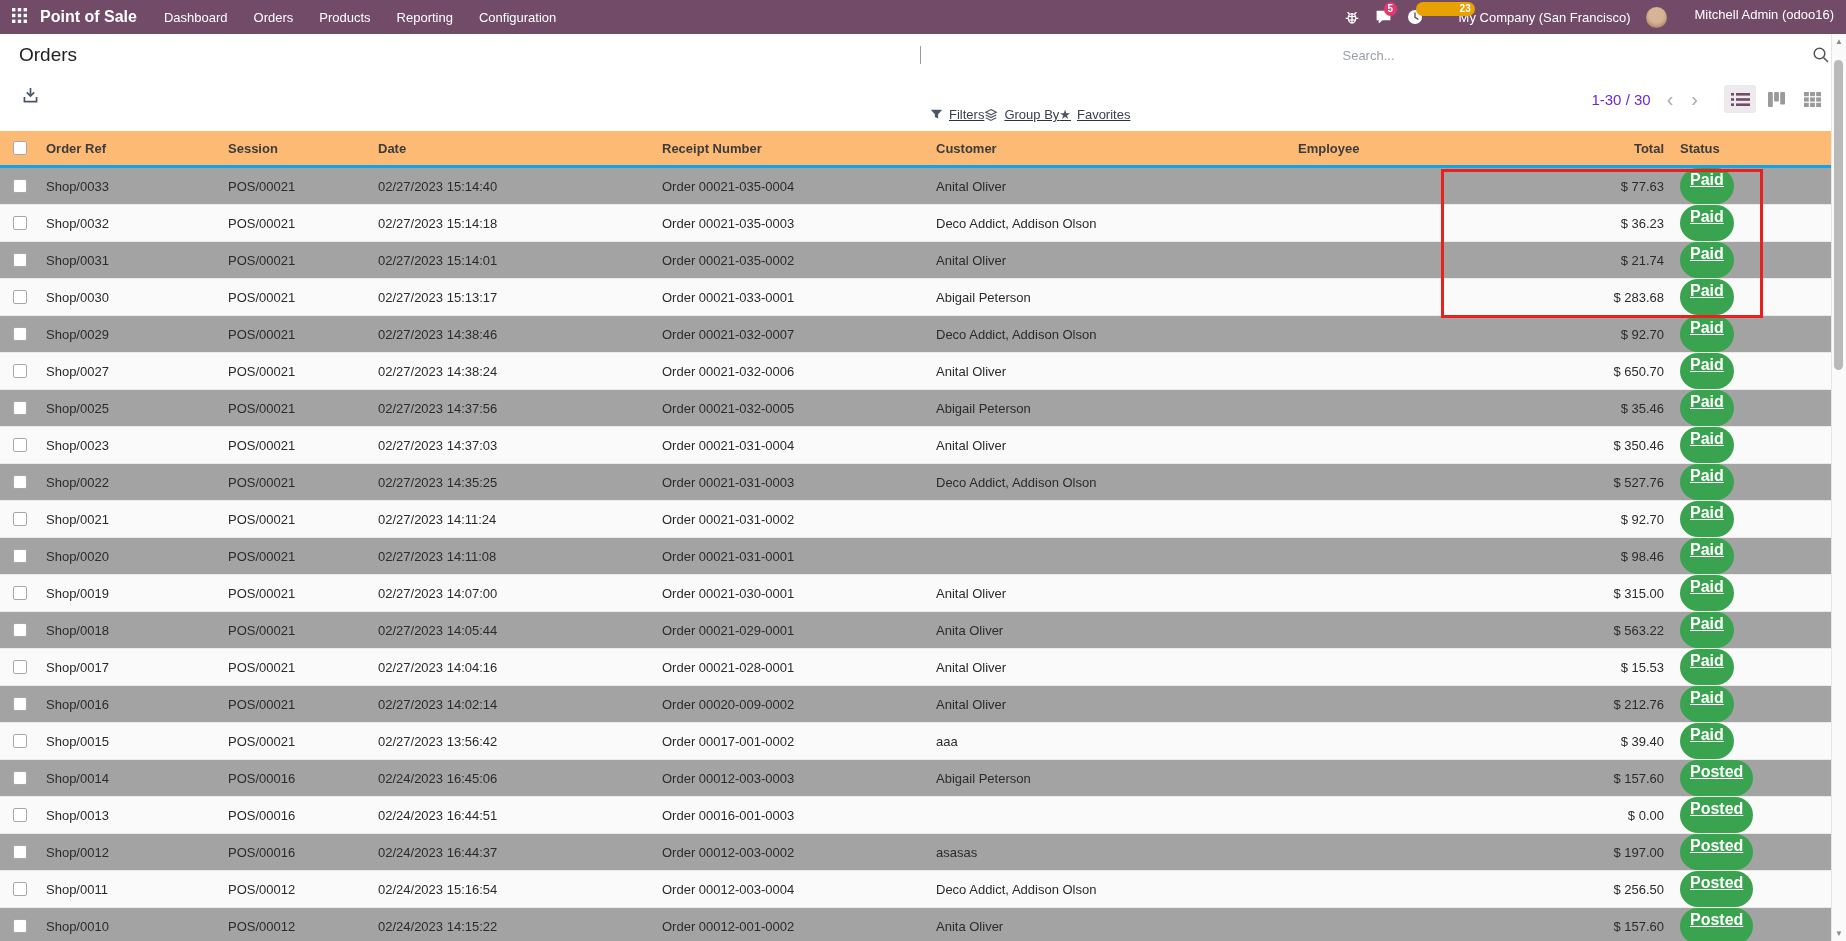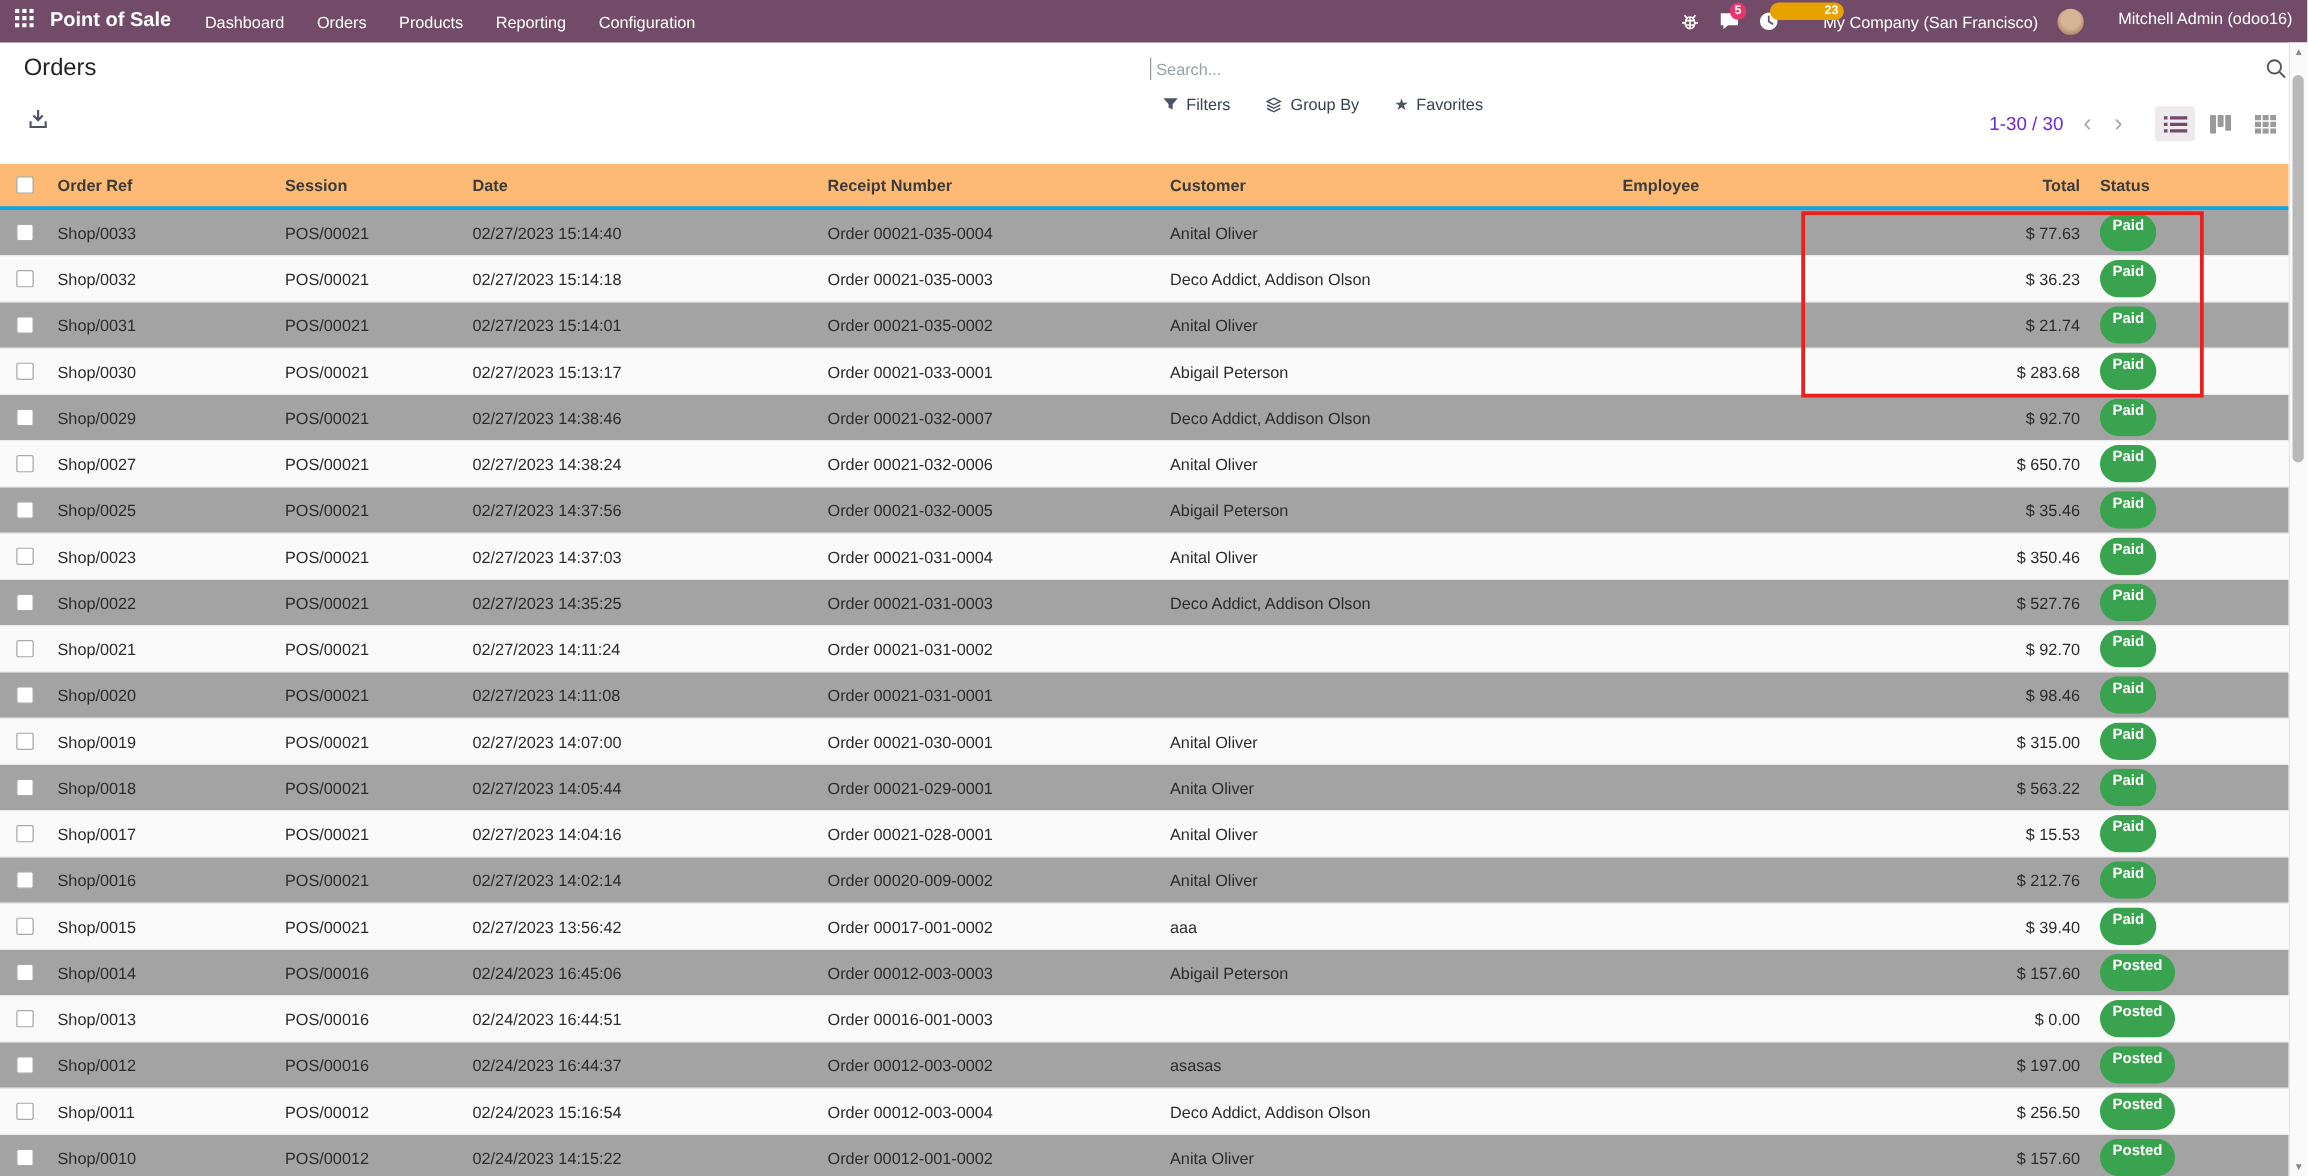--- a/index.html
+++ b/index.html
@@ -31,48 +31,48 @@
   .count-badge.act{background:var(--act-badge);padding-left:44px;}
   .company-name,.user-name{font-size:13px;white-space:nowrap;cursor:pointer;padding-left:21px;}
   .user-block{display:flex;gap:7px;cursor:pointer;}
   .avatar{width:21px;height:21px;border-radius:50%;
     background:radial-gradient(circle at 50% 40%, #d8b497 0 45%, #8d6748 100%);}
   
   .search-row{height:42px;position:relative;display:flex;align-items:center;}
   .page-title{font-size:19px;color:#222;padding-left:19px;font-weight:400;}
   .search-box{position:absolute;left:920px;right:16px;top:5px;bottom:5px;display:flex;align-items:center;}
   .search-input{flex:1;border:none;outline:none;font-size:13px;color:#ec4899;background:transparent;
-    font-family:"Liberation Sans",sans-serif;border-left:1px solid #9c9c9c;padding-left:4px;height:18px;}
+    font-family:"Liberation Sans",sans-serif;border-left:1px solid #9c9c9c;padding-left:4px;height:18px;text-align:center;}
   .search-input::placeholder{color:#9aa0a6;}
   
   .control-row{height:46px;position:relative;}
   .export-btn{position:absolute;left:22px;top:11px;cursor:pointer;}
-  .facet-group{position:absolute;left:930px;top:0;height:100%;display:flex;align-items:flex-start;gap:28px;}
+  .facet-group{position:absolute;left:930px;top:0;height:100%;display:flex;align-items:flex-end;text-decoration:underline;}
   .facet-btn{display:flex;align-items:center;gap:6px;font-size:13px;color:#374151;cursor:pointer;font-weight:500;}
   .star-glyph{font-size:13px;color:#4b5563;line-height:1;}
   .right-controls{position:absolute;right:18px;top:0;height:100%;display:flex;align-items:center;gap:10px;}
   .pager-text{font-size:15px;color:#6d28d9;margin-right:2px;}
   .pager-arrow{font-size:20px;color:#a9a9a9;cursor:pointer;line-height:1;padding:0 4px;}
   .view-switcher{display:flex;align-items:center;gap:4px;margin-left:12px;}
   .view-btn{width:32px;height:28px;display:flex;align-items:center;justify-content:center;cursor:pointer;border-radius:3px;}
   .view-btn.active{background:rgba(113,75,103,.12);}
   
   .table{width:1831px;margin-top:9px;}
   .thead{display:grid;grid-template-columns:var(--cols);height:37px;align-items:center;
     background:#fdba74;border-bottom:3px solid #0ea5e9;font-size:13px;font-weight:700;color:#3c3c3c;}
   .trow{display:grid;grid-template-columns:var(--cols);height:37px;align-items:center;
     border-bottom:1px solid #ebebeb;font-size:13px;color:#2b2b2b;cursor:pointer;background:#a3a3a3;}
   .trow:nth-child(even){background:#fafafa;}
   .cell{padding-left:6px;overflow:hidden;white-space:nowrap;text-overflow:ellipsis;}
   .c-check{display:flex;justify-content:center;padding-left:0;}
   .checkbox{width:14px;height:14px;border:1px solid #a8a8a8;border-radius:2px;background:#fff;display:inline-block;}
   .c-total{text-align:right;padding-right:8px;}
   .c-status{padding-left:8px;}
-  .badge{display:inline-block;font-size:12px;font-weight:700;color:#fff;
-    padding:2px 10px 14px;border-radius:20px;line-height:1.2;}
+  .badge{display:inline-block;font-size:16px;font-weight:700;color:#fff;
+    padding:2px 10px 14px;border-radius:20px;line-height:1.2;text-decoration:underline;}
   .badge-paid{background:var(--paid);}
   .badge-posted{background:var(--posted);}
   .badge:empty{display:none;}
   
   .annotation-box{position:absolute;left:1441px;top:169px;width:322px;height:149px;
     border:3px solid var(--annotation);z-index:6;pointer-events:none;}
   
   .scrollbar{position:absolute;top:34px;right:0;bottom:0;width:15px;background:#fafafa;
     border-left:1px solid #e6e6e6;z-index:5;}
   .sb-arrow{position:absolute;left:0;width:100%;text-align:center;font-size:8px;color:#8a8a8a;}

